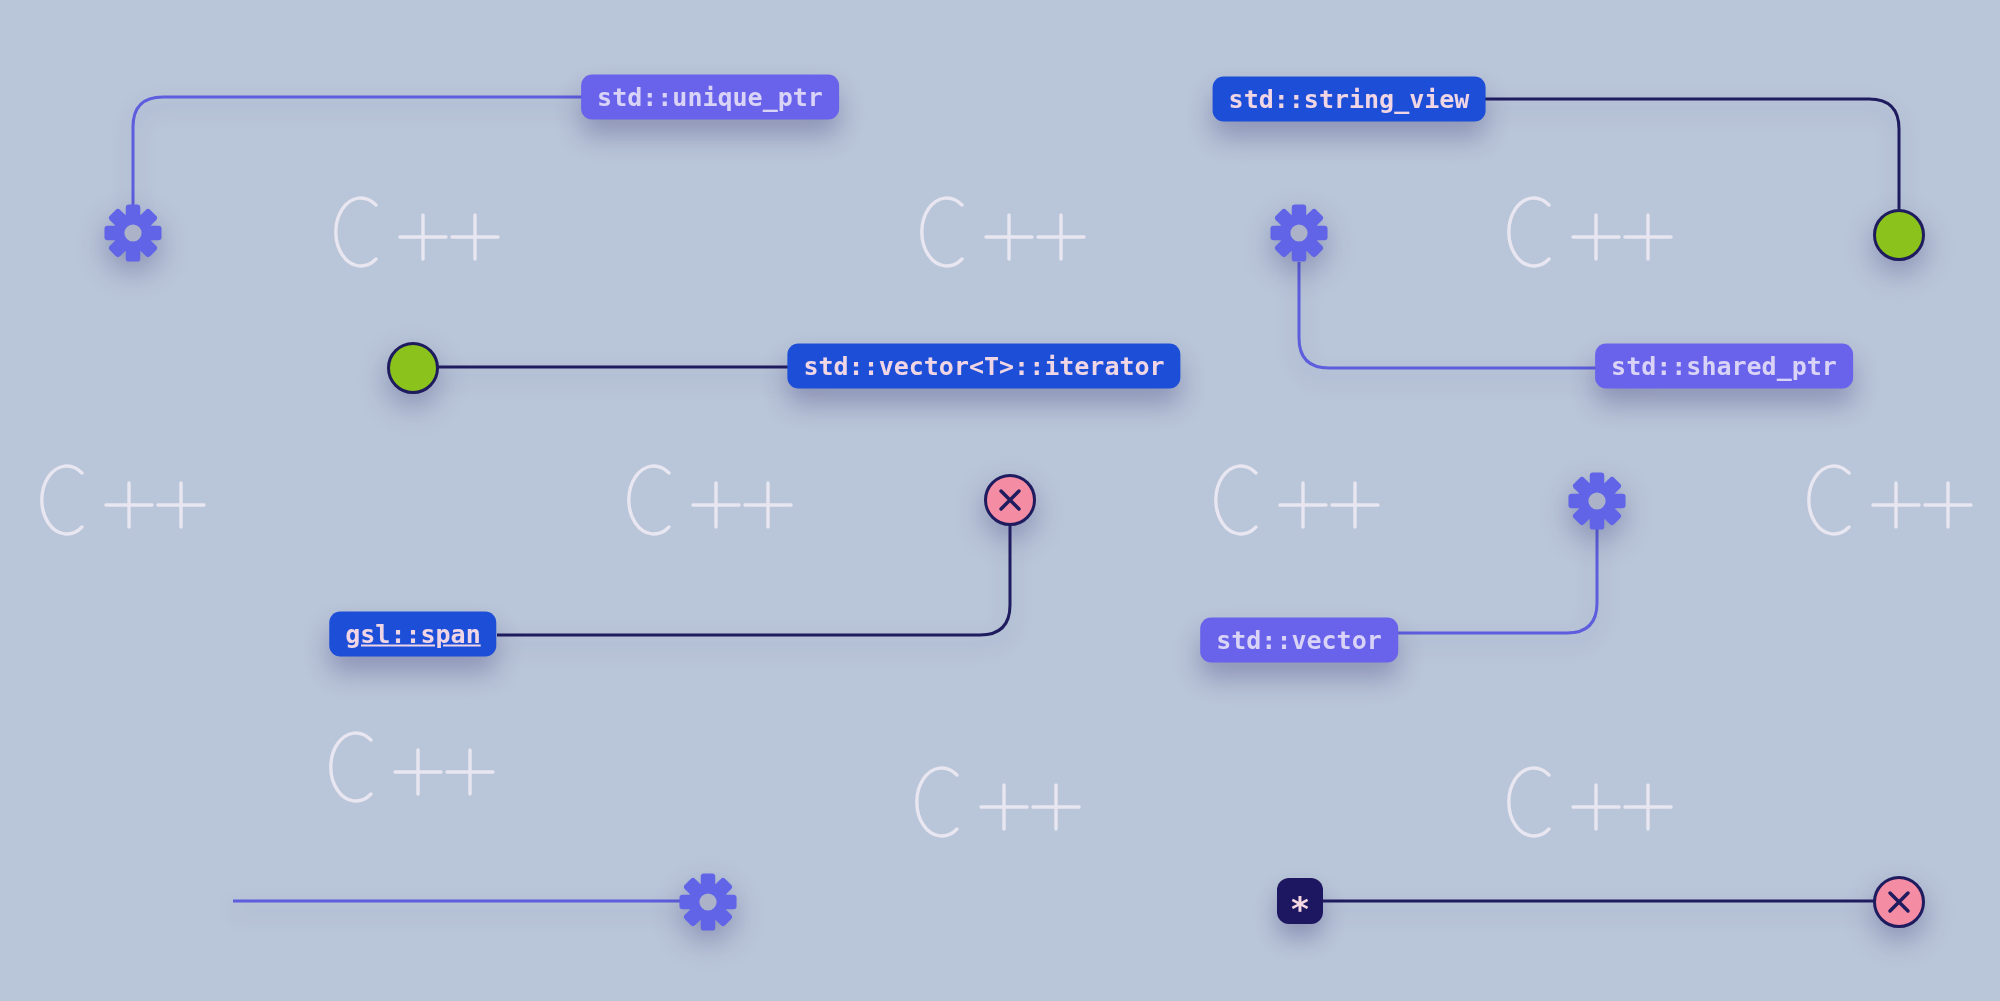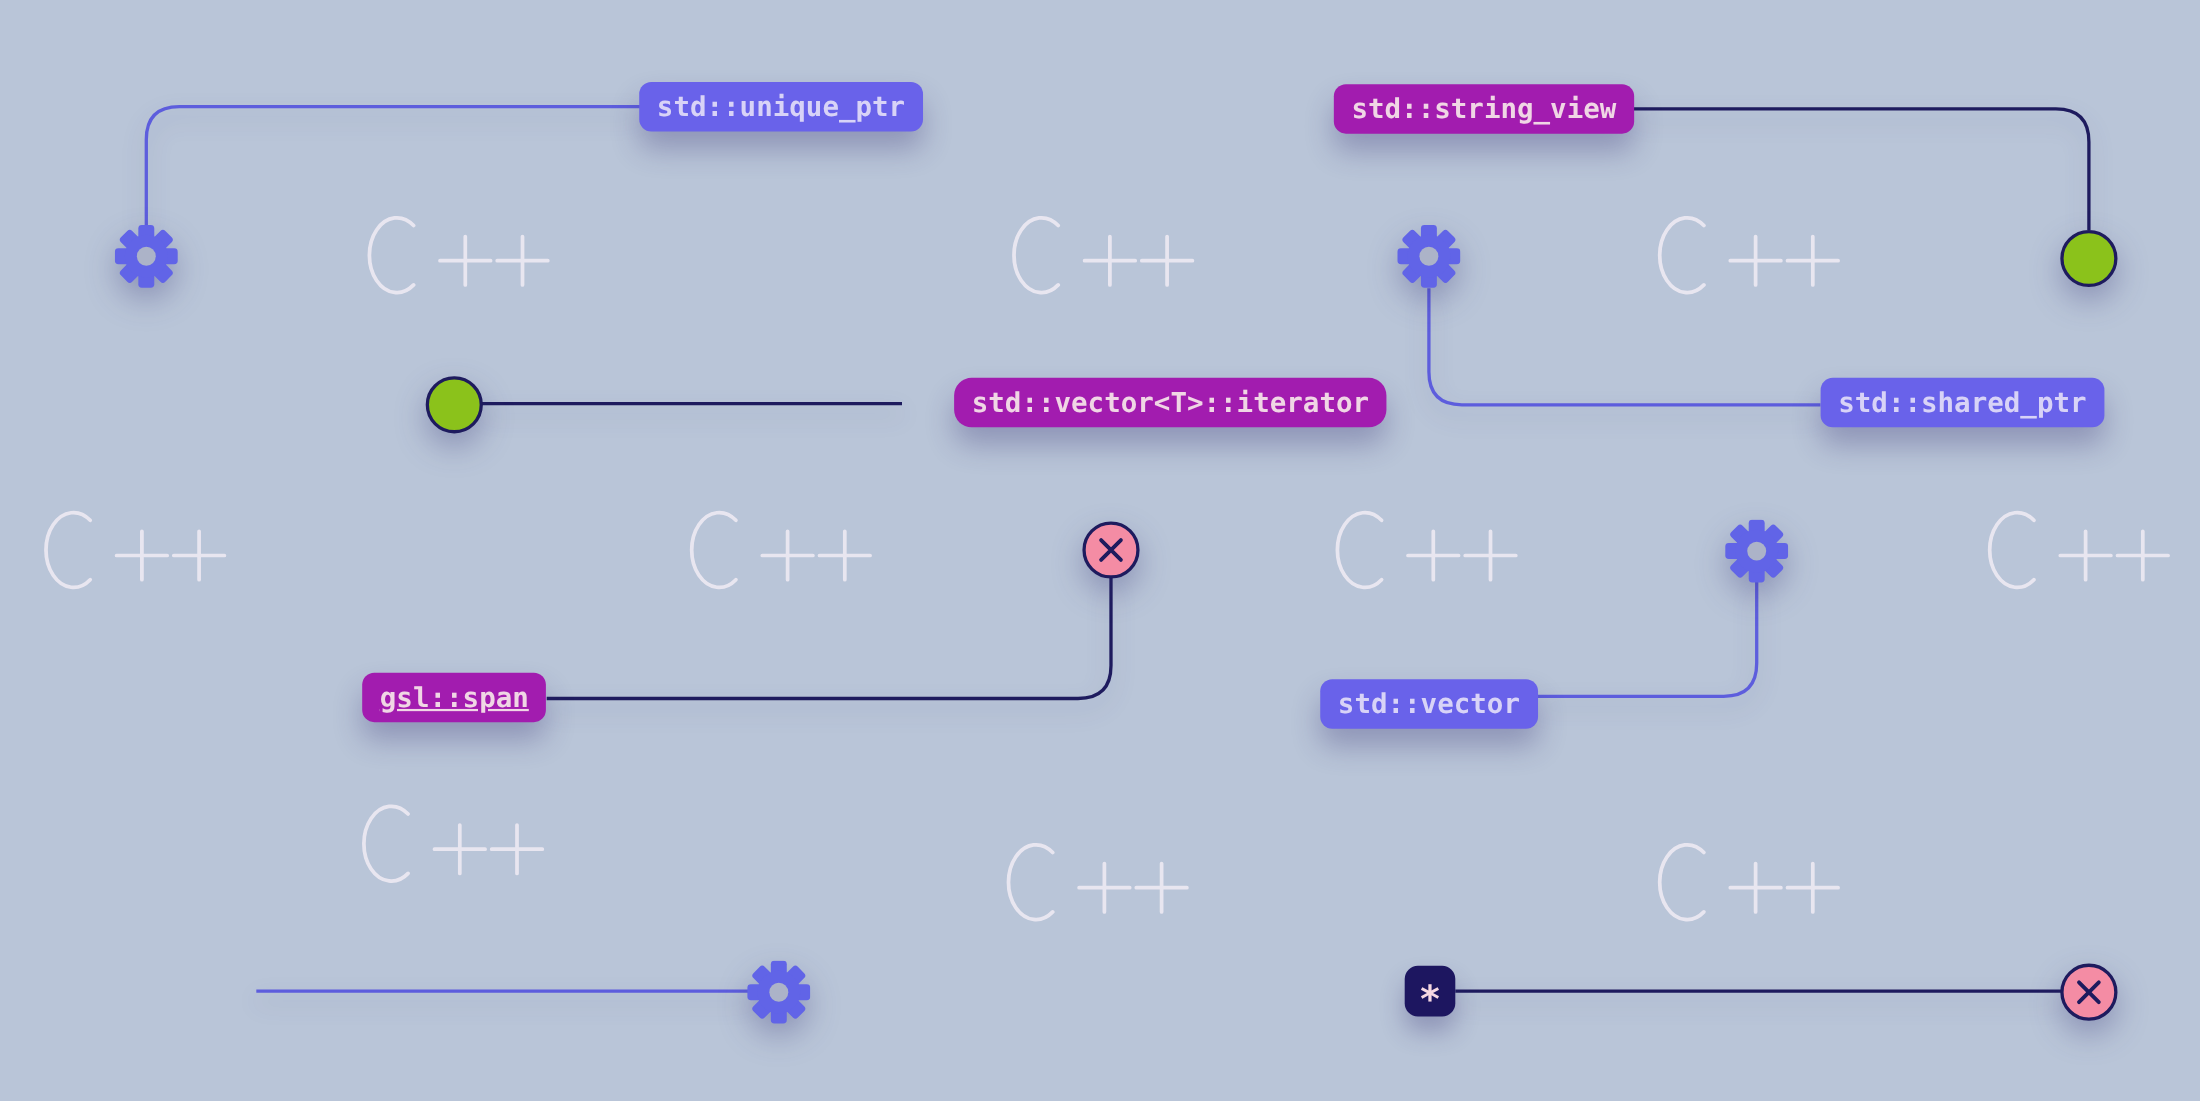--- a/index.html
+++ b/index.html
@@ -41,21 +41,21 @@
     position: absolute;
     transform: translate(-50%, -50%);
     height: 45px;
     padding: 0 16px;
     border-radius: 11px;
     display: flex; align-items: center; justify-content: center;
     font-size: 25px; font-weight: bold; white-space: pre;
     box-shadow: 0 16px 26px rgba(45,40,110,0.30);
   }
   .pill-purple { background: #6962ea; color: #d8d3f7; }
-  .pill-navy   { background: #a21caf; color: #f0d6e5; }
+  .pill-navy   { background: #1d4ed8; color: #f0d6e5; }
 
   .star-badge {
     position: absolute;
     transform: translate(-50%, -50%);
     width: 46px; height: 46px;
     border-radius: 12px;
     background: #1d1660;
     display: flex; align-items: center; justify-content: center;
     box-shadow: 0 14px 22px rgba(45,40,110,0.30);
   }
@@ -166,22 +166,22 @@
 
   <svg class="node-icon" style="left:982px;  top:472px;" width="56" height="56">
       <use href="#sym-x"></use>
     </svg>
   <svg class="node-icon" style="left:1871px; top:874px;" width="56" height="56">
       <use href="#sym-x"></use>
     </svg>
 
   <div class="pill pill-purple" style="left:710px;  top:97px;">std::unique_ptr</div>
   <div class="pill pill-navy" style="left:1349px; top:99px;">std::string_view</div>
-  <div class="pill pill-navy" style="left:1064px; top:366px;border-radius:16px;">std::vector&lt;T&gt;::iterator</div>
-  <div class="pill pill-purple" style="left:1784px; top:366px;">std::shared_ptr</div>
+  <div class="pill pill-navy" style="left:984px; top:366px;">std::vector&lt;T&gt;::iterator</div>
+  <div class="pill pill-purple" style="left:1724px; top:366px;">std::shared_ptr</div>
   <div class="pill pill-navy" style="left:413px;  top:634px;text-decoration:underline;">gsl::span</div>
   <div class="pill pill-purple" style="left:1299px; top:640px;">std::vector</div>
 
   <div class="star-badge" style="left:1300px; top:901px;">
     <span>*</span>
   </div>
 
 </div>
 
 </body></html>

